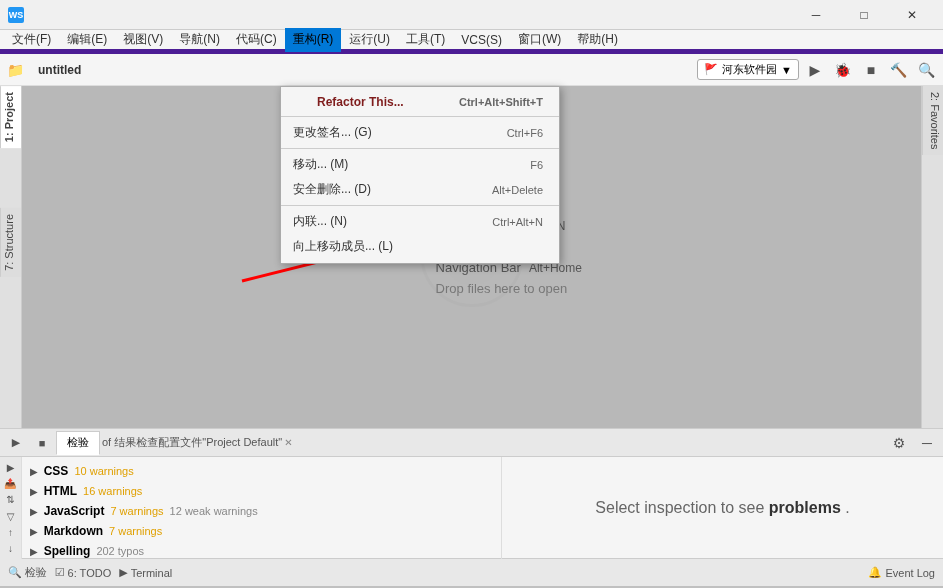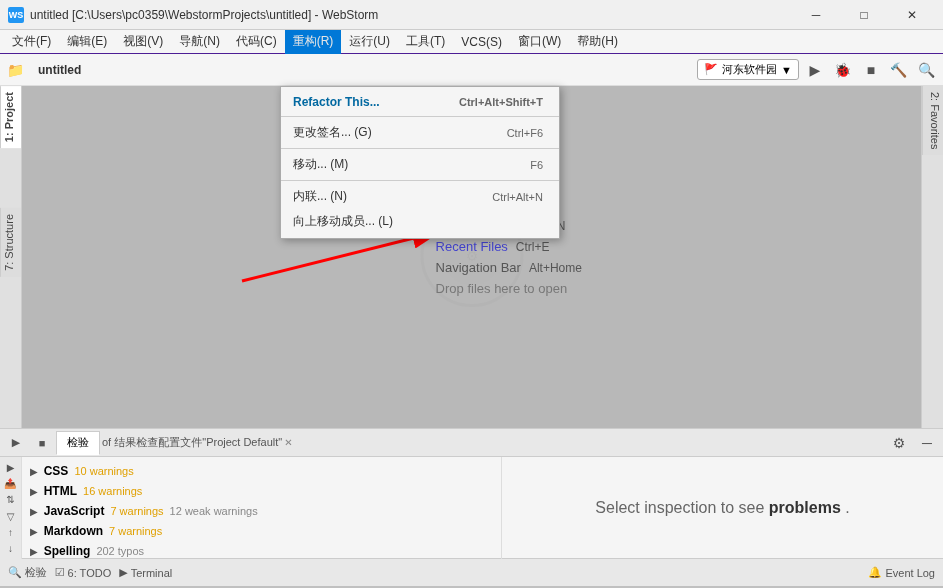--- a/index.html
+++ b/index.html
@@ -43,32 +43,32 @@
       display: flex; align-items: center; justify-content: center;
       cursor: pointer; font-size: 12px; color: #333;
     }
 
     
     #menu-bar {
       background: #f5f5f5;
       height: 24px;
       display: flex;
       align-items: center;
-      border-bottom: 1px solid #4c1d95;
+      border-bottom: 5px solid #4c1d95;
       padding: 0 4px;
     }
     .menu-item {
       padding: 2px 8px;
       cursor: pointer;
       font-size: 12px;
       color: #333;
       height: 24px;
       display: flex; align-items: center;
     }
-    .menu-item.active { background: #0078d7; color: #e5e5e5; }
+    .menu-item.active { background: #0078d7; color: #000000; }
 
     
     #toolbar {
       background: #f5f5f5;
       height: 32px;
       display: flex;
       align-items: center;
       border-bottom: 1px solid #ddd;
       padding: 0 4px;
       gap: 2px;
@@ -158,21 +158,21 @@
       align-items: center;
       padding: 4px 16px 4px 12px;
       cursor: pointer;
       color: #333;
       font-size: 12px;
       min-height: 22px;
     }
     .menu-entry.bold-entry { font-weight: bold; color: #1a1aff; }
     .menu-entry .shortcut { color: #666; font-size: 11px; margin-left: 8px; }
     .menu-separator { border: none; border-top: 1px solid #ccc; margin: 3px 0; }
-    .menu-entry .blue-link { color: #0369a1; }
+    .menu-entry .blue-link { color: #7f1d1d; margin-left: 24px; }
 
     
     #arrow-overlay {
       position: absolute;
       top: 86px;
       left: 0;
       width: 943px;
       height: 350px;
       pointer-events: none;
       z-index: 99;
@@ -284,21 +284,20 @@
     }
   </style>
 </head>
 <body>
 
 <div id="title-bar">
   <div id="title-left">
     <div id="title-icon">
       <span>WS</span>
     </div>
-    <span id="title-text">untitled [C:\Users\pc0359\WebstormProjects\untitled] - WebStorm</span>
   </div>
   <div id="title-controls">
     <div class="title-btn">─</div>
     <div class="title-btn">□</div>
     <div class="title-btn close">✕</div>
   </div>
 </div>
 
 <div id="menu-bar">
   <div class="menu-item">文件(F)</div>
@@ -390,20 +389,24 @@
   <hr class="menu-separator">
   <div class="menu-entry">
     <span>更改签名... (G)</span>
     <span class="shortcut">Ctrl+F6</span>
   </div>
   <hr class="menu-separator">
   <div class="menu-entry">
     <span>移动... (M)</span>
     <span class="shortcut">F6</span>
   </div>
+  <div class="menu-entry">
+    <span>安全删除... (D)</span>
+    <span class="shortcut">Alt+Delete</span>
+  </div>
   <hr class="menu-separator">
   <div class="menu-entry">
     <span>内联... (N)</span>
     <span class="shortcut">Ctrl+Alt+N</span>
   </div>
   <div class="menu-entry">
     <span>向上移动成员... (L)</span>
     <span class="shortcut"></span>
   </div>
 </div>

